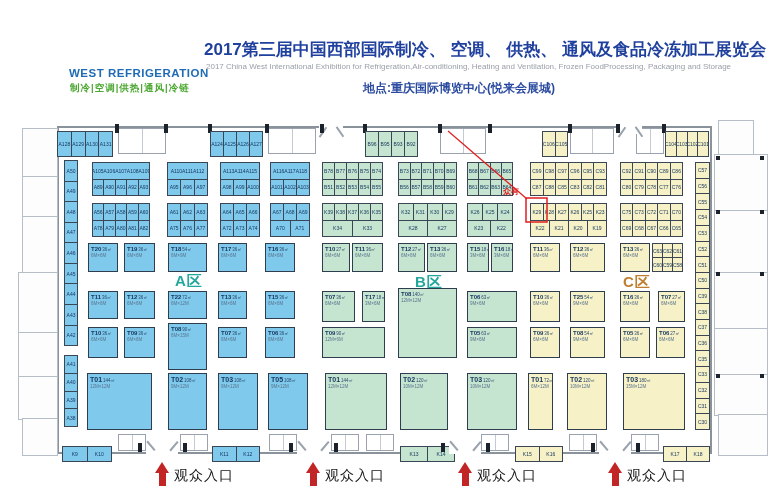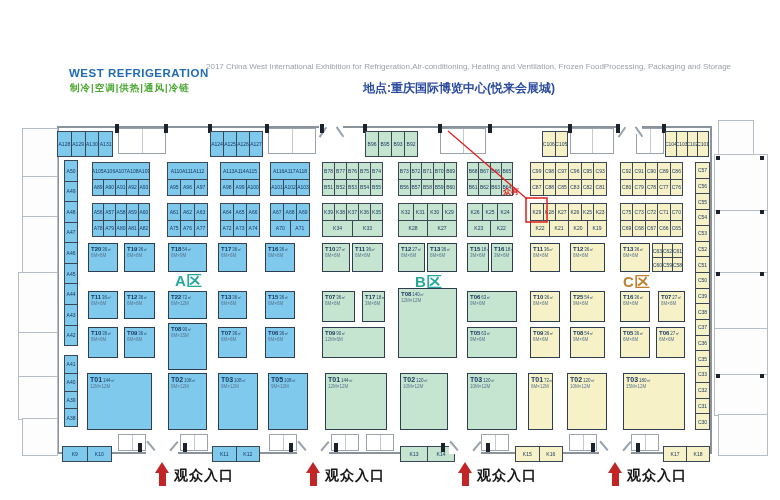--- a/index.html
+++ b/index.html
@@ -39,30 +39,31 @@
   .marker{position:absolute;width:4px;height:9px;background:#1b222b;}
   .dot{position:absolute;width:4px;height:4px;background:#1b222b;}
   .frame{position:absolute;border:1px solid #9aa3ad;background:#fff;display:flex;}
   .frame i{flex:1;border-right:1px solid #c3cad2;}
   .frame i:last-child{border-right:none;}
   .gap{position:absolute;background:#fff;}
   .leaf{position:absolute;width:1.5px;height:12px;background:#9aa3ad;}
   .entrance-arrow{position:absolute;width:14px;}
   .entrance-arrow .tri{width:0;height:0;border-left:7px solid transparent;border-right:7px solid transparent;border-bottom:11px solid #c22525;}
   .entrance-arrow .stem{width:7px;height:13px;background:#c22525;margin:0 auto;}
-  .entrance-label{position:absolute;font-size:14px;font-weight:bold;color:#151515;letter-spacing:1px;}
+  .entrance-label{position:absolute;font-size:14px;font-weight:normal;color:#151515;letter-spacing:1px;}
   #overlay{position:absolute;left:0;top:0;width:780px;height:500px;pointer-events:none;}
 </style>
 </head>
 <body>
 <div id="page">
 
   <div id="logo-en">WEST REFRIGERATION</div>
   <div id="logo-tag">制冷|空调|供热|通风|冷链</div>
 
+  <div id="title-cn">2017第三届中国西部国际制冷、 空调、 供热、 通风及食品冷冻加工展览会</div>
   <div id="title-en">2017 China West International Exhibition for Refrigeration,Air-conditioning, Heating and Ventilation, Frozen FoodProcessing, Packaging and Storage</div>
   <div id="where">地点:重庆国际博览中心(悦来会展城)</div>
   <div id="exh">
   </div>
 
   <div id="plan">
       <div class="hall"></div>
       <div class="room" style="left: 6px; top: 12px; width: 34px; height: 48px;"></div>
       <div class="room" style="left: 6px; top: 60px; width: 34px; height: 40px;"></div>
       <div class="room" style="left: 6px; top: 100px; width: 34px; height: 56px;"></div>

